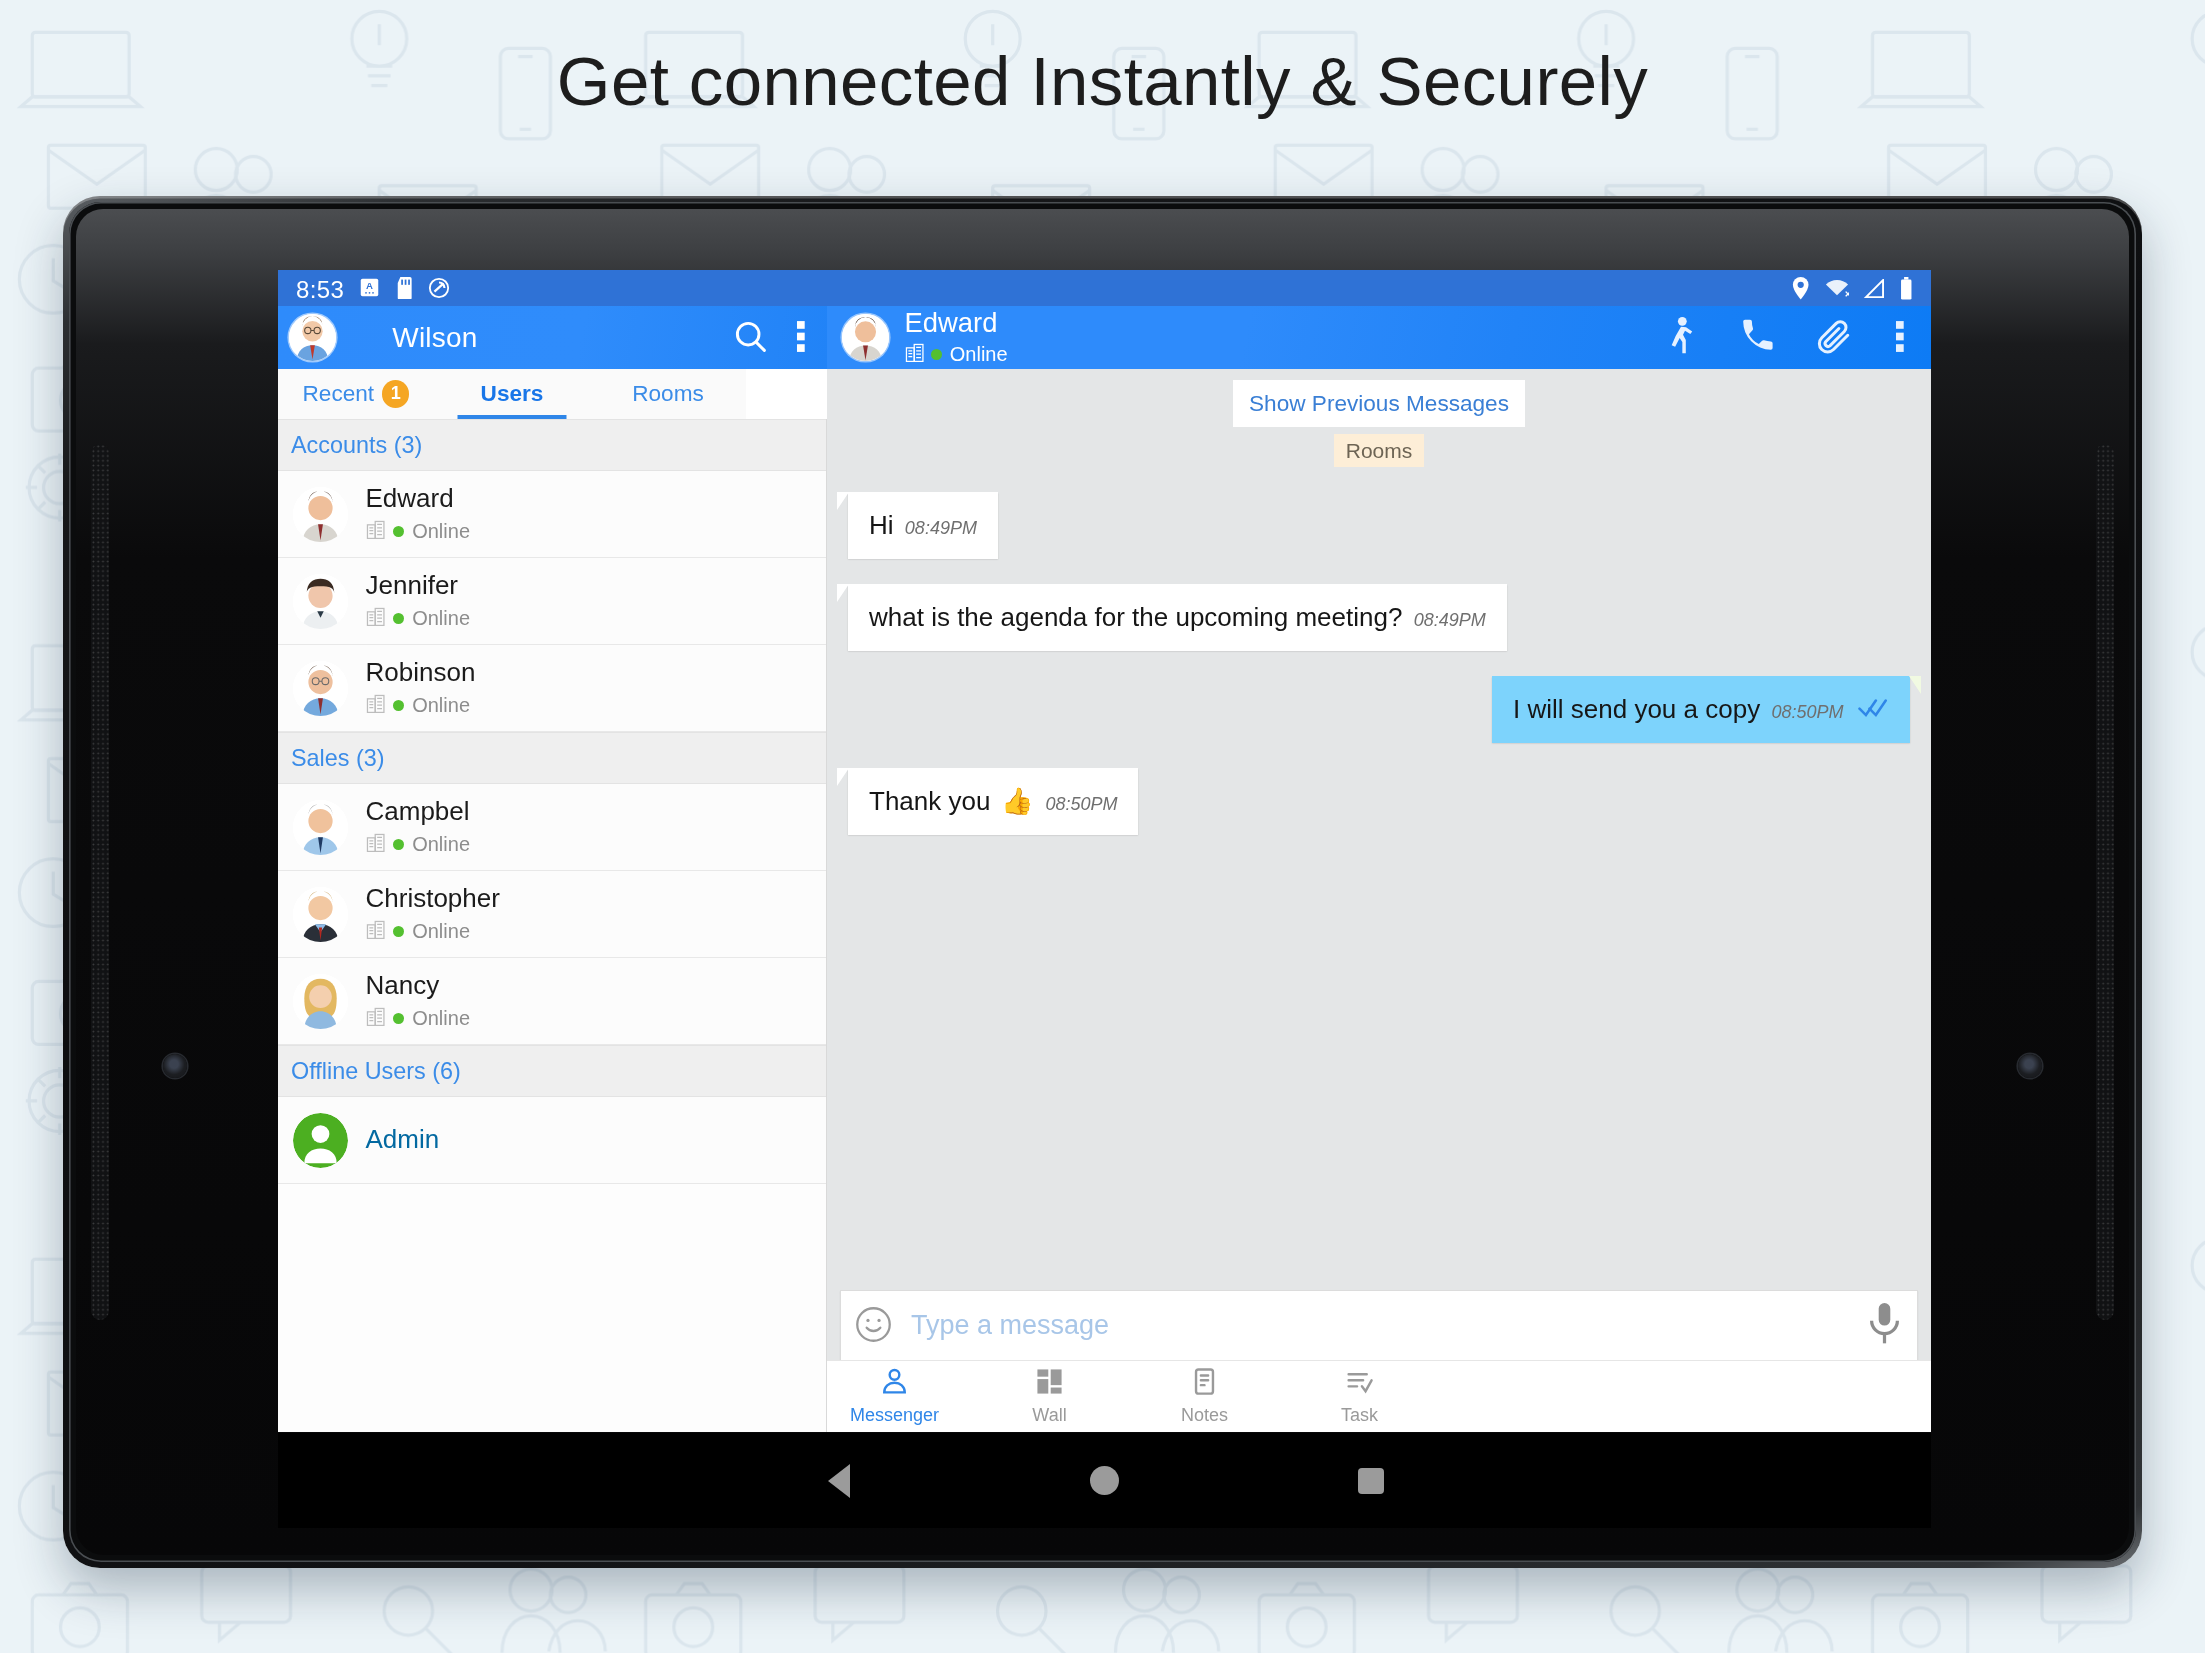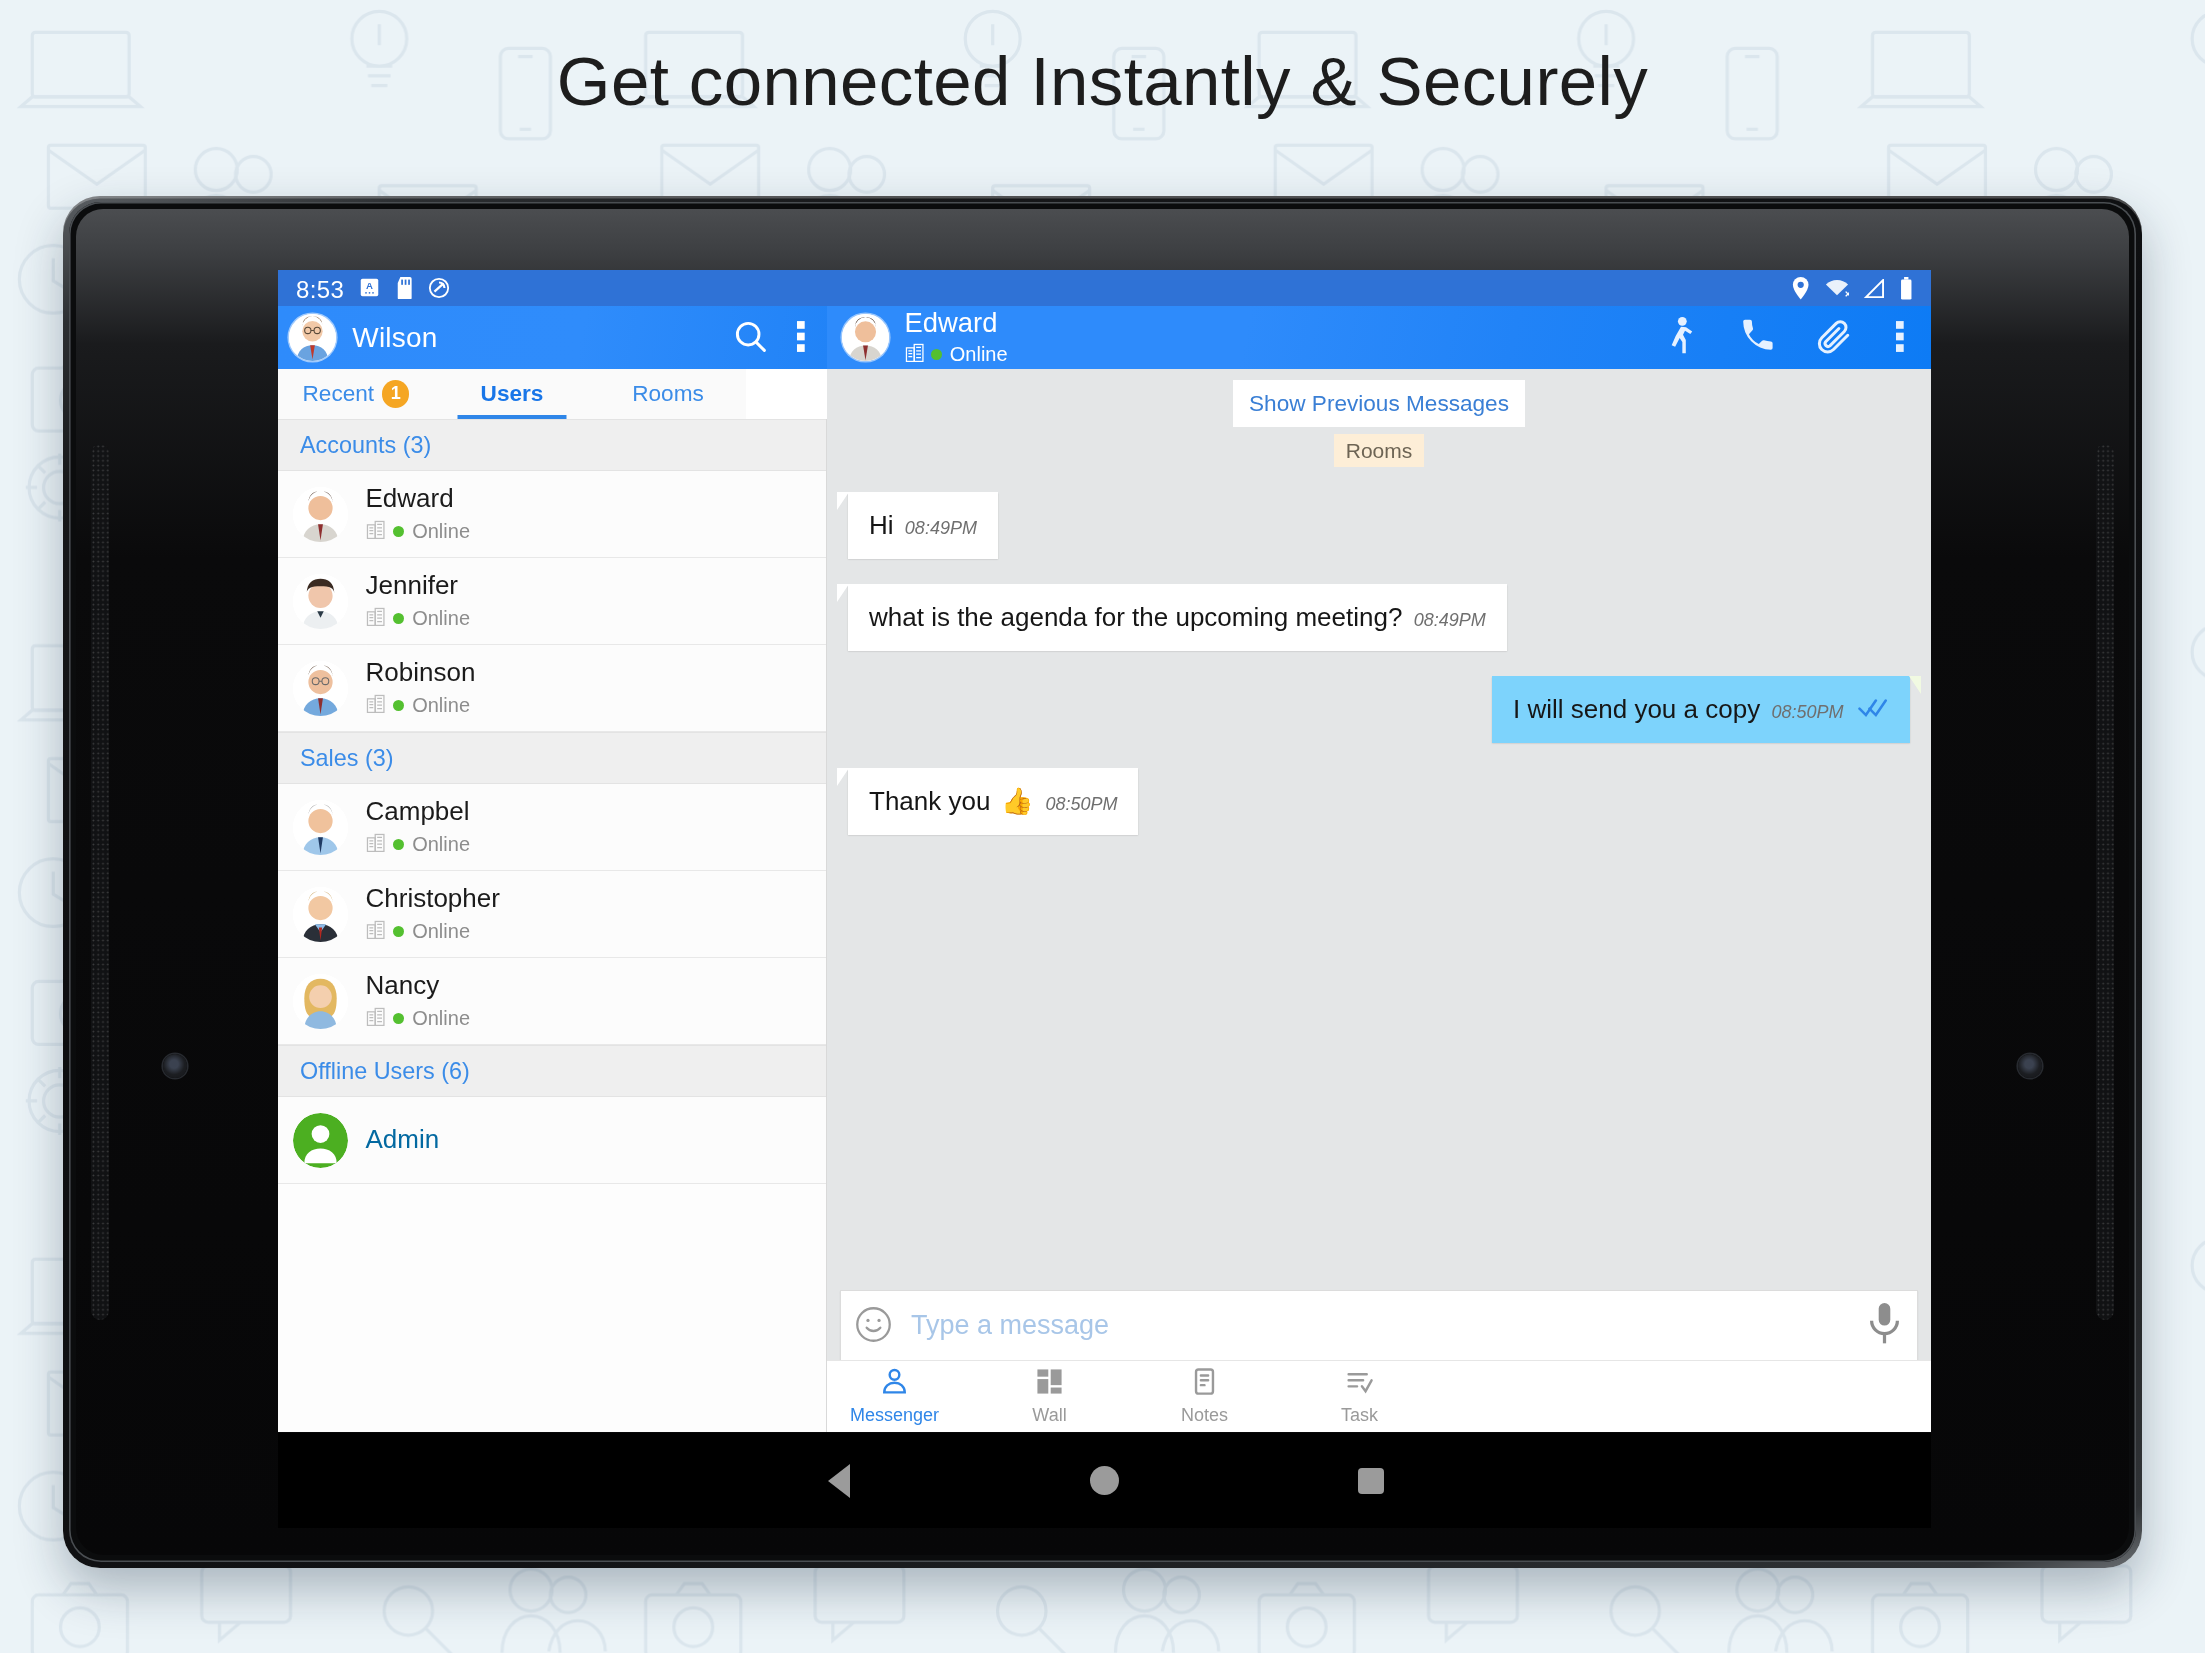--- a/index.html
+++ b/index.html
@@ -65,21 +65,21 @@
   #statusbar-right{position:absolute;left:549px;top:0;width:1104px;height:36px;background:#2f72d6;}
   .sb-time{position:absolute;left:18px;top:5.7px;color:#fff;font-size:24px;font-weight:400;letter-spacing:0.4px;}
   .sb-icons-l{position:absolute;left:81px;top:6.5px;display:flex;gap:14.5px;align-items:center;}
   .sb-icons-r{position:absolute;right:18px;top:7.3px;display:flex;gap:14.5px;align-items:center;}
   .sb-ic{display:block;}
 
   
   #toolbar-left{
     position:absolute;left:0;top:36px;width:549px;height:63px;
     background:linear-gradient(100deg,#2e8bfb 0%,#2f8cfb 55%,#2183f7 100%);
-    display:flex;align-items:center;
+    display:flex;align-items:center;gap:40px;
   }
   #toolbar-left .avatar{
     width:47px;height:47px;border-radius:50%;margin-left:11.3px;flex:none;overflow:hidden;
     background:#fff;box-shadow:0 0 0 1.6px rgba(255,255,255,.55);
   }
   #toolbar-left .title{color:#fff;font-size:28px;margin-left:16px;letter-spacing:0.2px;}
   .tb-actions{margin-left:auto;display:flex;align-items:center;gap:27.4px;margin-right:21px;}
 
   
   #tabs{
@@ -99,21 +99,21 @@
     width:27.4px;height:27.4px;border-radius:50%;background:#f5a623;color:#fff;
     font-size:18px;font-weight:bold;display:flex;align-items:center;justify-content:center;
   }
 
   
   #contacts{
     position:absolute;left:0;top:149px;width:548px;bottom:0;
     background:#fdfdfd;overflow:hidden;border-right:0.8px solid #d9d9d9;
   }
   .group-hdr{
-    height:50px;display:flex;align-items:center;padding-left:22px;
+    height:50px;display:flex;align-items:center;padding-left:13px;
     background:#efefef;color:#3b8ce8;font-size:23.4px;
     border-top:0.8px solid #e3e3e3;border-bottom:0.8px solid #e3e3e3;
   }
   .contact{
     height:86px;display:flex;align-items:center;padding-left:14.5px;
     border-bottom:0.8px solid #e8e8e8;background:#fcfcfc;
   }
   .contact .pic{width:55px;height:55px;border-radius:50%;overflow:hidden;flex:none;background:#fff;}
   .contact .meta{margin-left:18px;}
   .contact .nm{font-size:26px;color:#1b1b1b;line-height:1.05;}

